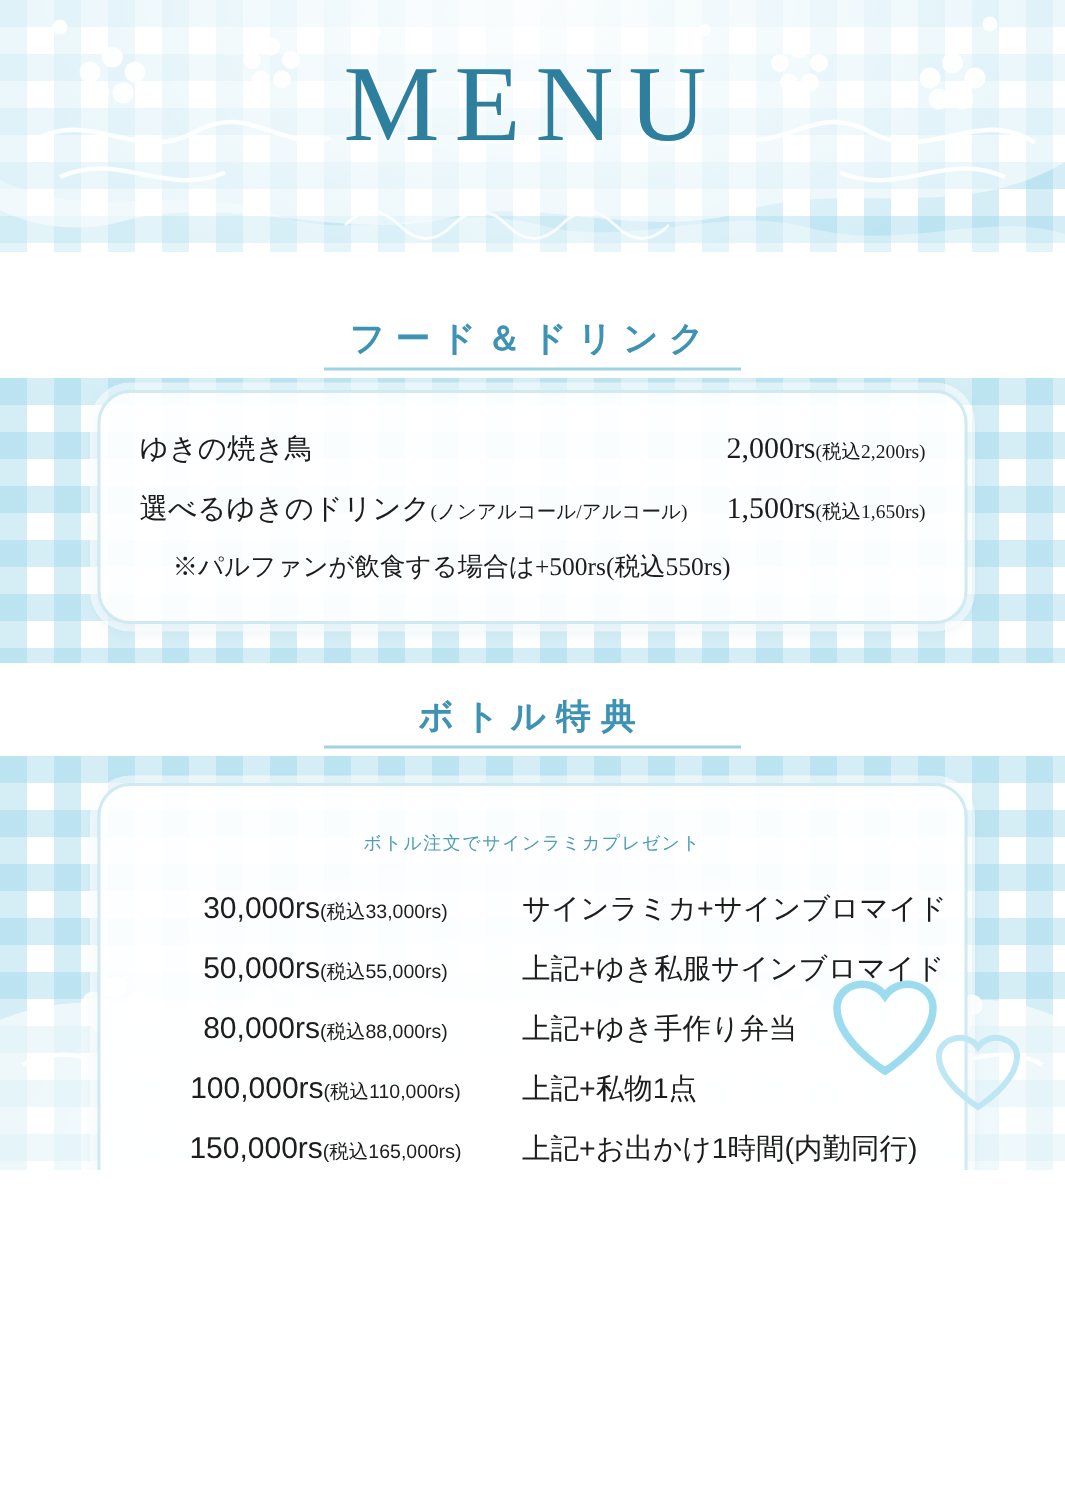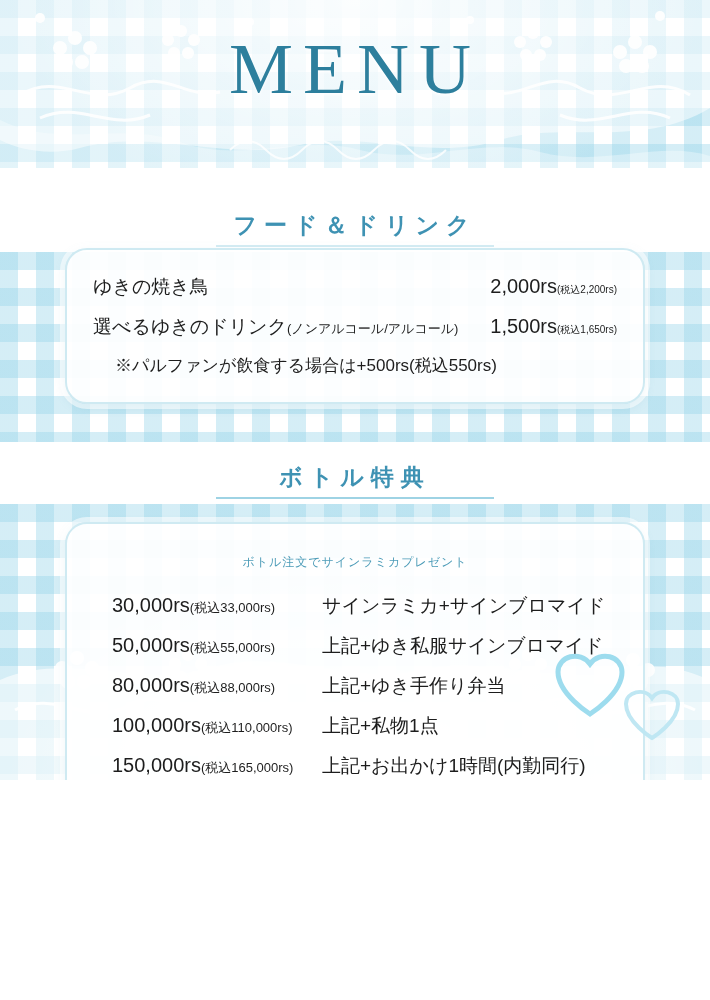--- a/index.html
+++ b/index.html
@@ -106,21 +106,21 @@
     position: absolute;
     left: 65px;
     width: 580px;
     background: rgba(255,255,255,0.93);
     border: 2px solid #cfeaf2;
     border-radius: 22px;
     box-shadow: 0 0 0 5px rgba(255,255,255,0.55), 0 3px 10px rgba(120,180,200,0.25);
     z-index: 6;
     box-sizing: border-box;
   }
-  .card-food   { top: 248px; height: 156px; }
+  .card-food   { top: 260px; height: 156px; font-family: Liberation Serif, serif; }
   .card-bottle { top: 522px; height: 330px; }
 
   
   .food-list { padding: 24px 26px 0 26px; }
   .food-row {
     display: flex;
     align-items: baseline;
     justify-content: space-between;
     margin-bottom: 14px;
   }
@@ -131,21 +131,21 @@
   .food-name .sub {
     font-size: 13px;
     color: #1d1d1d;
   }
   .food-price {
     font-size: 20px;
     color: #1d1d1d;
     white-space: nowrap;
   }
   .food-price .tax {
-    font-size: 10px;
+    font-size: 13px;
   }
   .food-note {
     font-size: 17px;
     color: #1d1d1d;
     padding-left: 22px;
     margin-top: 6px;
   }
 
   
   .bottle-head {
@@ -159,27 +159,28 @@
     margin-top: 22px;
     padding-left: 45px;
   }
   .bottle-row {
     display: flex;
     align-items: baseline;
     margin-bottom: 14px;
   }
   .bottle-price {
     width: 210px;
-    text-align: left;
+    text-align: center;
     font-size: 20px;
     color: #1d1d1d;
     white-space: nowrap;
   }
   .bottle-price .tax { font-size: 13px; }
   .bottle-gift {
+    margin-left: 26px;
     font-size: 19px;
     color: #1d1d1d;
     white-space: nowrap;
   }
   .bottle-footer {
     padding-left: 45px;
     font-size: 16px;
     color: #1d1d1d;
     margin-top: 2px;
   }

